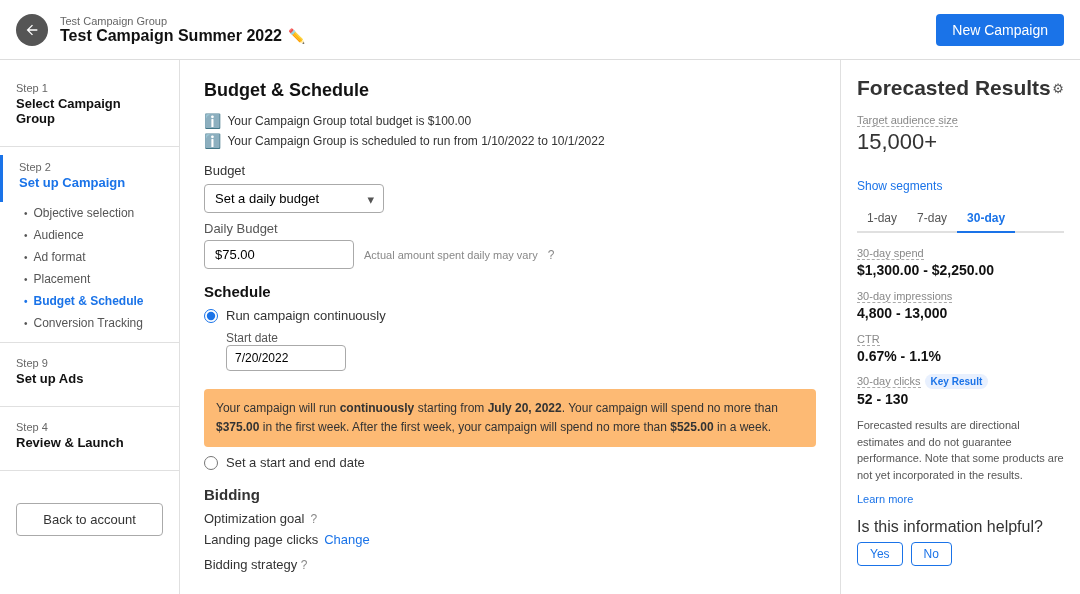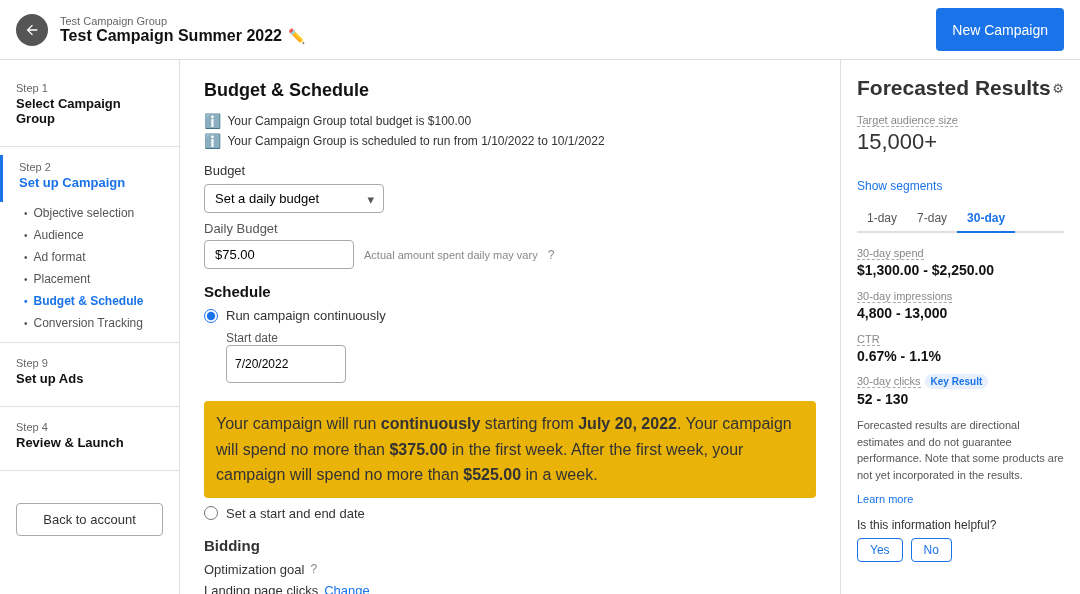--- a/index.html
+++ b/index.html
@@ -4,20 +4,21 @@
   <style>
     * { box-sizing: border-box; margin: 0; padding: 0; }
     body { font-family: -apple-system, BlinkMacSystemFont, 'Segoe UI', sans-serif; font-size: 13px; background: #f5f5f5; color: #333; display: flex; flex-direction: column; height: 594px; overflow: hidden; }
 
     
     .top-nav {
       background: #fff;
       border-bottom: 1px solid #ddd;
       padding: 8px 16px;
       display: flex;
+      align-items: center;
       justify-content: space-between;
       min-height: 60px;
     }
     .top-nav-left { display: flex; align-items: center; gap: 12px; }
     .back-btn { width: 32px; height: 32px; border-radius: 50%; background: #555; display: flex; align-items: center; justify-content: center; cursor: pointer; }
     .back-btn svg { width: 16px; height: 16px; fill: #fff; }
     .campaign-titles { display: flex; flex-direction: column; }
     .campaign-group-name { font-size: 11px; color: #666; }
     .campaign-name { font-size: 16px; font-weight: 600; color: #111; display: flex; align-items: center; gap: 6px; }
     .edit-icon { color: #1a73e8; cursor: pointer; font-size: 14px; }
@@ -57,23 +58,23 @@
     .text-input { border: 1px solid #aaa; border-radius: 4px; padding: 6px 10px; font-size: 13px; width: 150px; }
     .hint-text { font-size: 11px; color: #888; }
 
     .section-divider { font-size: 15px; font-weight: 600; color: #111; margin: 14px 0 8px; }
 
     .radio-group { display: flex; flex-direction: column; gap: 8px; }
     .radio-item { display: flex; align-items: center; gap: 8px; cursor: pointer; }
     .radio-item input[type=radio] { accent-color: #1a73e8; width: 14px; height: 14px; }
     .radio-label { font-size: 13px; color: #333; }
     .date-label { font-size: 12px; color: #555; }
-    .date-input { border: 1px solid #aaa; border-radius: 4px; padding: 11px 8px; font-size: 12px; width: 120px; }
-
-    .run-info { background: #eab308; border-radius: 4px; padding: 10px 12px; font-size: 16px; color: #333; margin-top: 10px; line-height: 1.6; }
+    .date-input { border: 1px solid #aaa; border-radius: 4px; padding: 5px 8px; font-size: 12px; width: 120px; }
+
+    .run-info { background: #fdba74; border-radius: 4px; padding: 10px 12px; font-size: 12px; color: #333; margin-top: 10px; line-height: 1.6; }
     .run-info em { font-style: normal; font-weight: 600; }
 
     .bidding-section { margin-top: 16px; }
     .bidding-title { font-size: 15px; font-weight: 600; margin-bottom: 8px; }
     .opt-goal-row { display: flex; align-items: center; gap: 6px; font-size: 13px; margin-bottom: 6px; }
     .landing-row { display: flex; align-items: center; gap: 6px; font-size: 13px; margin-bottom: 10px; }
     .change-link { color: #1a73e8; cursor: pointer; text-decoration: none; }
     .help-icon { color: #888; font-size: 12px; cursor: pointer; }
 
     .bidding-strategy-label { font-size: 13px; font-weight: 500; margin-bottom: 8px; }
@@ -93,21 +94,21 @@
     .day-tab.active { color: #1a73e8; border-bottom-color: #1a73e8; font-weight: 600; }
 
     .metric-block { margin-bottom: 10px; }
     .metric-label { font-size: 11px; color: #888; border-bottom: 1px dashed #aaa; display: inline; }
     .metric-value { font-size: 14px; font-weight: 600; color: #111; margin-top: 2px; }
     .key-result-badge { background: #e8f0fe; color: #1a73e8; font-size: 10px; font-weight: 600; padding: 2px 6px; border-radius: 10px; margin-left: 4px; }
 
     .forecast-note { font-size: 11px; color: #555; line-height: 1.5; margin-top: 8px; margin-bottom: 8px; }
     .learn-more { color: #1a73e8; cursor: pointer; font-size: 11px; }
 
-    .helpful-row { display: flex; align-items: center; gap: 8px; margin-top: 8px; font-size: 12px; color: #333; }
+    .helpful-row { display: flex; align-items: center; gap: 8px; margin-top: 8px; font-size: 16px; color: #333; }
     .helpful-label { flex: 1; }
     .helpful-btn { border: 1px solid #1a73e8; border-radius: 4px; background: #fff; color: #1a73e8; padding: 4px 12px; font-size: 12px; cursor: pointer; }
 
     .back-account-btn { border: 1px solid #aaa; border-radius: 4px; background: #fff; color: #333; padding: 8px 16px; font-size: 13px; cursor: pointer; margin-top: 16px; width: 100%; }
   </style>
 </head>
 <body>
 
 <div class="top-nav">
   <div class="top-nav-left">

